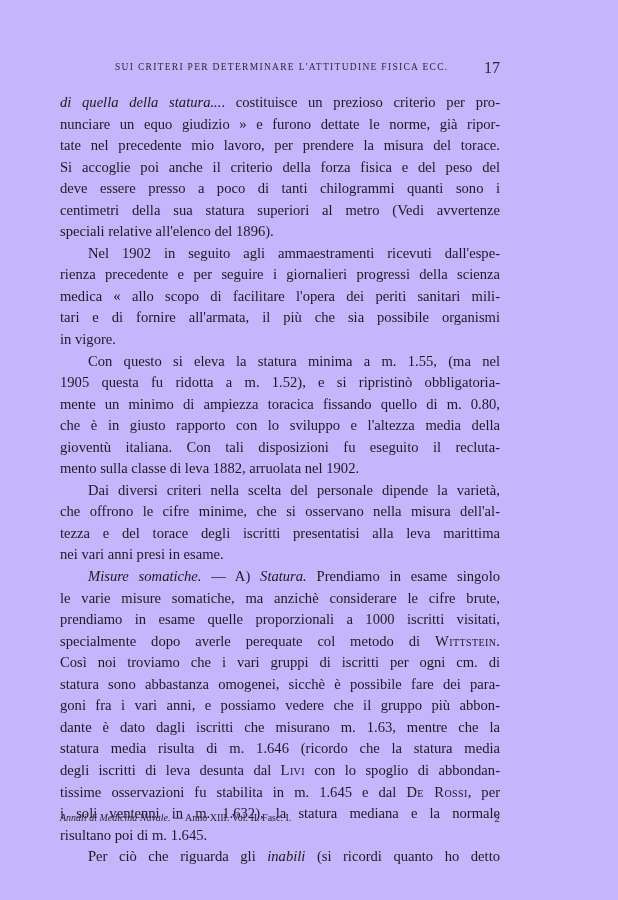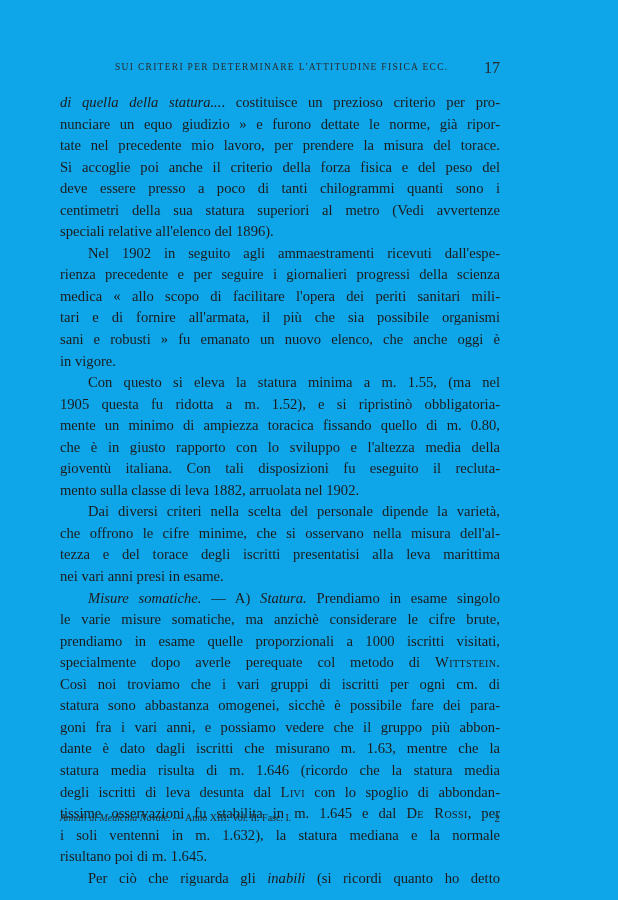--- a/index.html
+++ b/index.html
@@ -1,17 +1,17 @@
 <!DOCTYPE html>
 <html><head>
 <meta charset="utf-8">
 <style>
   html, body { margin: 0; padding: 0; background: #ffffff; }
   body { width: 618px; height: 900px; position: relative; overflow: hidden; }
-  .page { position: absolute; left: 0; top: 0; width: 618px; height: 900px; background: #0ea5e9; }
+  .page { position: absolute; left: 0; top: 0; width: 618px; height: 900px; background: #c4b5fd; }
   .running-head {
     position: absolute; left: 115px; top: 60px; width: 385px; height: 16px;
     font-family: "Liberation Serif", serif; font-size: 9.5px; letter-spacing: 1.3px;
     color: #2a2a2a; white-space: nowrap;
   }
   .running-head .title { position: absolute; left: 0; top: 2px; }
   .running-head .pnum { position: absolute; right: 0; top: -1px; font-size: 16px; letter-spacing: 0; }
   .body-text {
     position: absolute; left: 60px; top: 92px; width: 440px;
     font-family: "Liberation Serif", serif; font-size: 14.6px; line-height: 21.55px;
@@ -46,21 +46,20 @@
     <span class="line">nunciare un equo giudizio » e furono dettate le norme, già ripor-</span>
     <span class="line">tate nel precedente mio lavoro, per prendere la misura del torace.</span>
     <span class="line">Si accoglie poi anche il criterio della forza fisica e del peso del</span>
     <span class="line">deve essere presso a poco di tanti chilogrammi quanti sono i</span>
     <span class="line">centimetri della sua statura superiori al metro (Vedi avvertenze</span>
     <span class="line last">speciali relative all'elenco del 1896).</span>
     <span class="line indent">Nel 1902 in seguito agli ammaestramenti ricevuti dall'espe-</span>
     <span class="line">rienza precedente e per seguire i giornalieri progressi della scienza</span>
     <span class="line">medica « allo scopo di facilitare l'opera dei periti sanitari mili-</span>
     <span class="line">tari e di fornire all'armata, il più che sia possibile organismi</span>
-    <span class="line">sani e robusti » fu emanato un nuovo elenco, che anche oggi è</span>
     <span class="line last">in vigore.</span>
     <span class="line indent">Con questo si eleva la statura minima a m. 1.55, (ma nel</span>
     <span class="line">1905 questa fu ridotta a m. 1.52), e si ripristinò obbligatoria-</span>
     <span class="line">mente un minimo di ampiezza toracica fissando quello di m. 0.80,</span>
     <span class="line">che è in giusto rapporto con lo sviluppo e l'altezza media della</span>
     <span class="line">gioventù italiana. Con tali disposizioni fu eseguito il recluta-</span>
     <span class="line last">mento sulla classe di leva 1882, arruolata nel 1902.</span>
     <span class="line indent">Dai diversi criteri nella scelta del personale dipende la varietà,</span>
     <span class="line">che offrono le cifre minime, che si osservano nella misura dell'al-</span>
     <span class="line">tezza e del torace degli iscritti presentatisi alla leva marittima</span>

